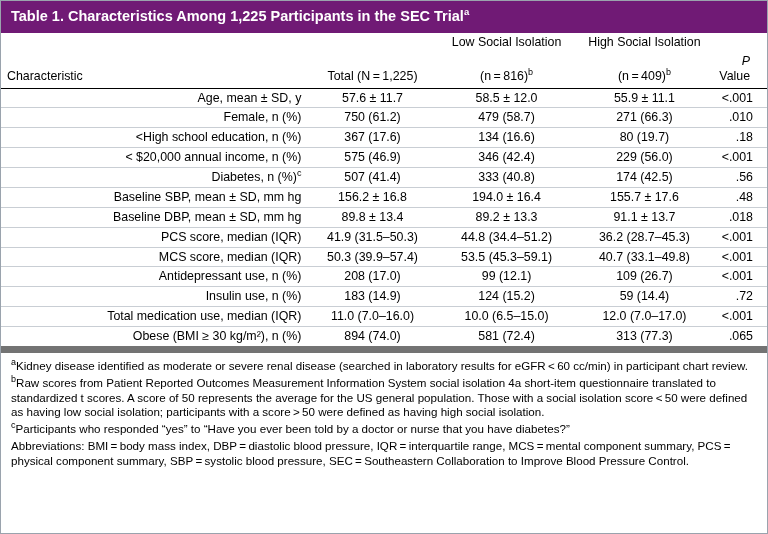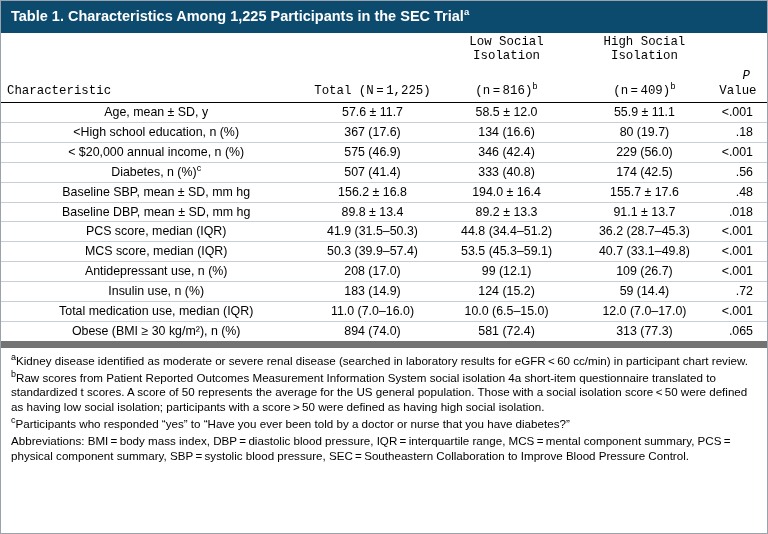--- a/index.html
+++ b/index.html
@@ -16,21 +16,21 @@
   }
   .page {
     position: relative;
     width: 768px;
     height: 534px;
     box-sizing: border-box;
     border: 1px solid #9aa3ad;
     background: #ffffff;
   }
   .table-title {
-    background: #0c4a6e;
+    background: #701a75;
     color: #ffffff;
     font-size: 14.5px;
     font-weight: bold;
     padding: 7px 10px 8px 10px;
     line-height: 1.15;
   }
   .table-title sup {
     font-size: 9.5px;
     vertical-align: super;
     line-height: 0;
@@ -45,21 +45,20 @@
   table.data col.c1 { width: 17%; }
   table.data col.c2 { width: 18%; }
   table.data col.c3 { width: 18%; }
   table.data col.c4 { width: 7%; }
 
   table.data thead th {
     font-weight: normal;
     vertical-align: bottom;
     padding: 2px 6px 3px 6px;
     line-height: 1.18;
-    font-family: Liberation Mono, monospace;
   }
   table.data thead th.h0 {
     text-align: left;
   }
   table.data thead th.hc {
     text-align: center;
   }
   table.data thead th.hr {
     text-align: right;
     padding-right: 17px;
@@ -70,21 +69,21 @@
   }
   table.data tbody td {
     padding: 2px 6px 2px 6px;
     line-height: 1.2;
     border-bottom: 1px solid #c9ced4;
   }
   table.data tbody tr:last-child td {
     border-bottom: 7px solid #737373;
   }
   table.data tbody td.c0 {
-    text-align: center;
+    text-align: right;
     padding-left: 10px;
   }
   table.data tbody td.num {
     text-align: center;
   }
   table.data tbody td.p {
     text-align: right;
     padding-right: 14px;
   }
   sup {
@@ -141,20 +140,27 @@
     </thead>
     <tbody>
       <tr>
         <td class="c0"><span>Age, mean ± SD, y</span><sup></sup></td>
         <td class="num">57.6 ± 11.7</td>
         <td class="num">58.5 ± 12.0</td>
         <td class="num">55.9 ± 11.1</td>
         <td class="p">&lt;.001</td>
       </tr>
       <tr>
+        <td class="c0"><span>Female, n (%)</span><sup></sup></td>
+        <td class="num">750 (61.2)</td>
+        <td class="num">479 (58.7)</td>
+        <td class="num">271 (66.3)</td>
+        <td class="p">.010</td>
+      </tr>
+      <tr>
         <td class="c0"><span>&lt;High school education, n (%)</span><sup></sup></td>
         <td class="num">367 (17.6)</td>
         <td class="num">134 (16.6)</td>
         <td class="num">80 (19.7)</td>
         <td class="p">.18</td>
       </tr>
       <tr>
         <td class="c0"><span>&lt; $20,000 annual income, n (%)</span><sup></sup></td>
         <td class="num">575 (46.9)</td>
         <td class="num">346 (42.4)</td>

